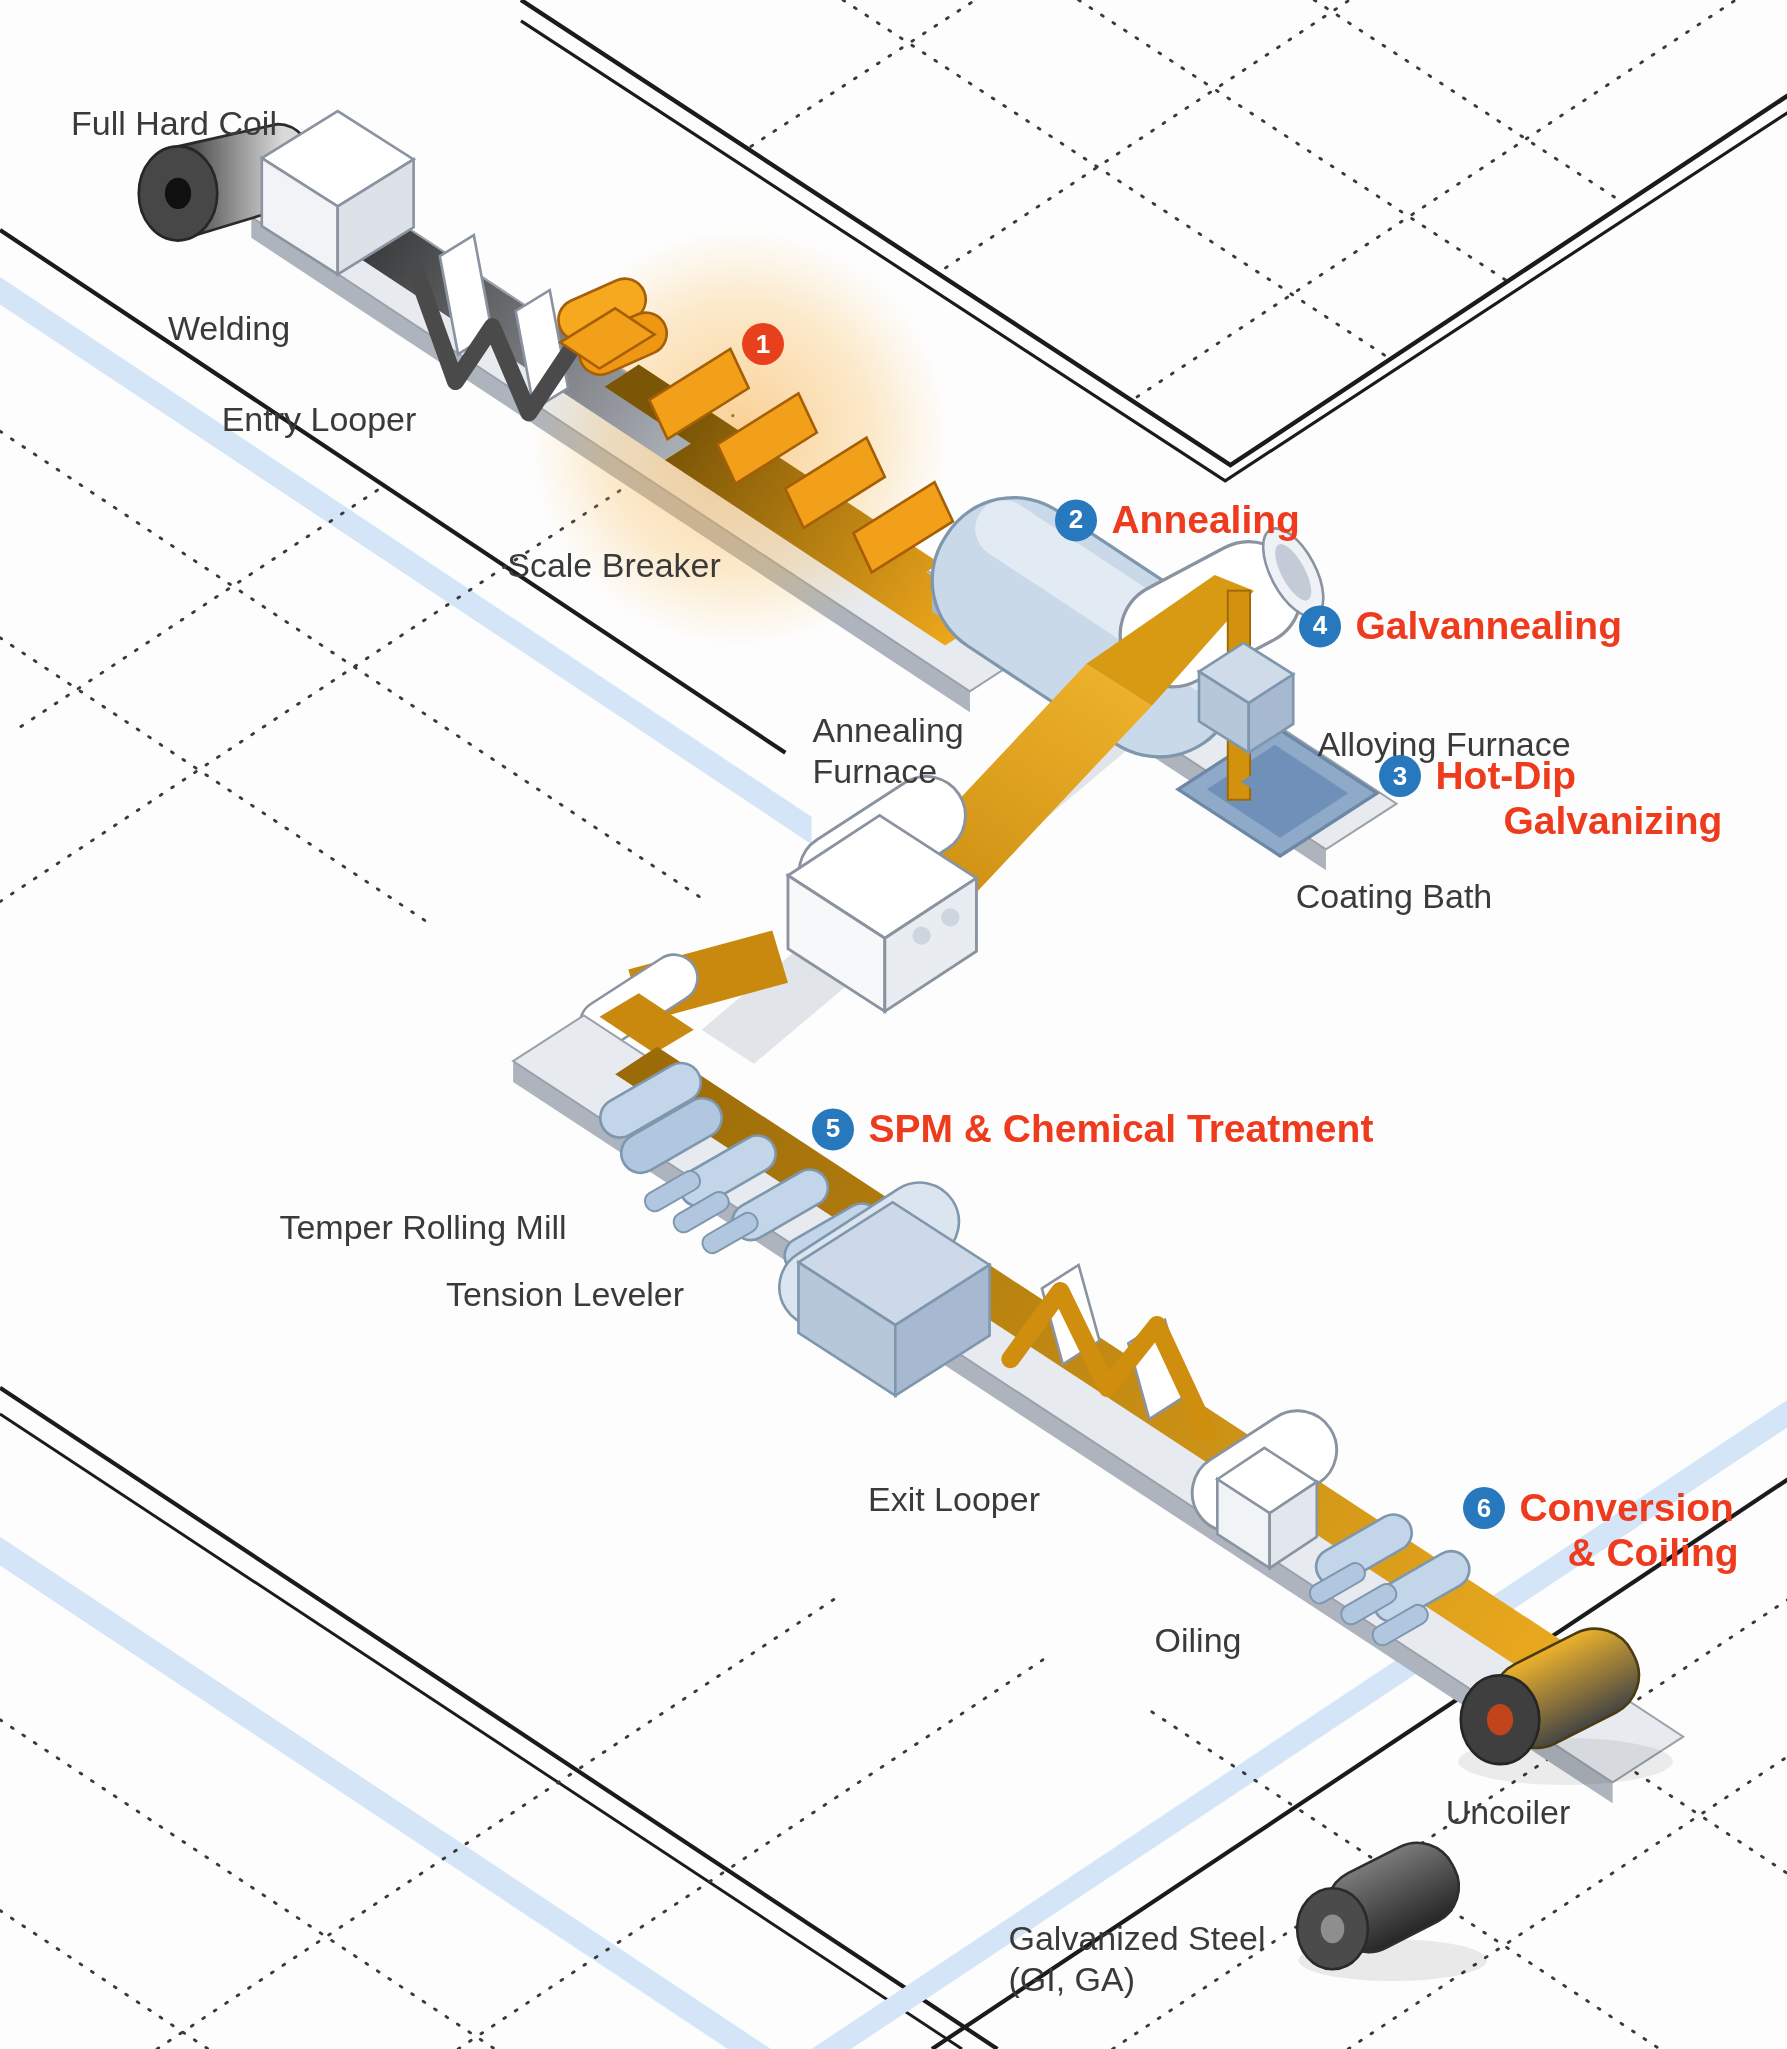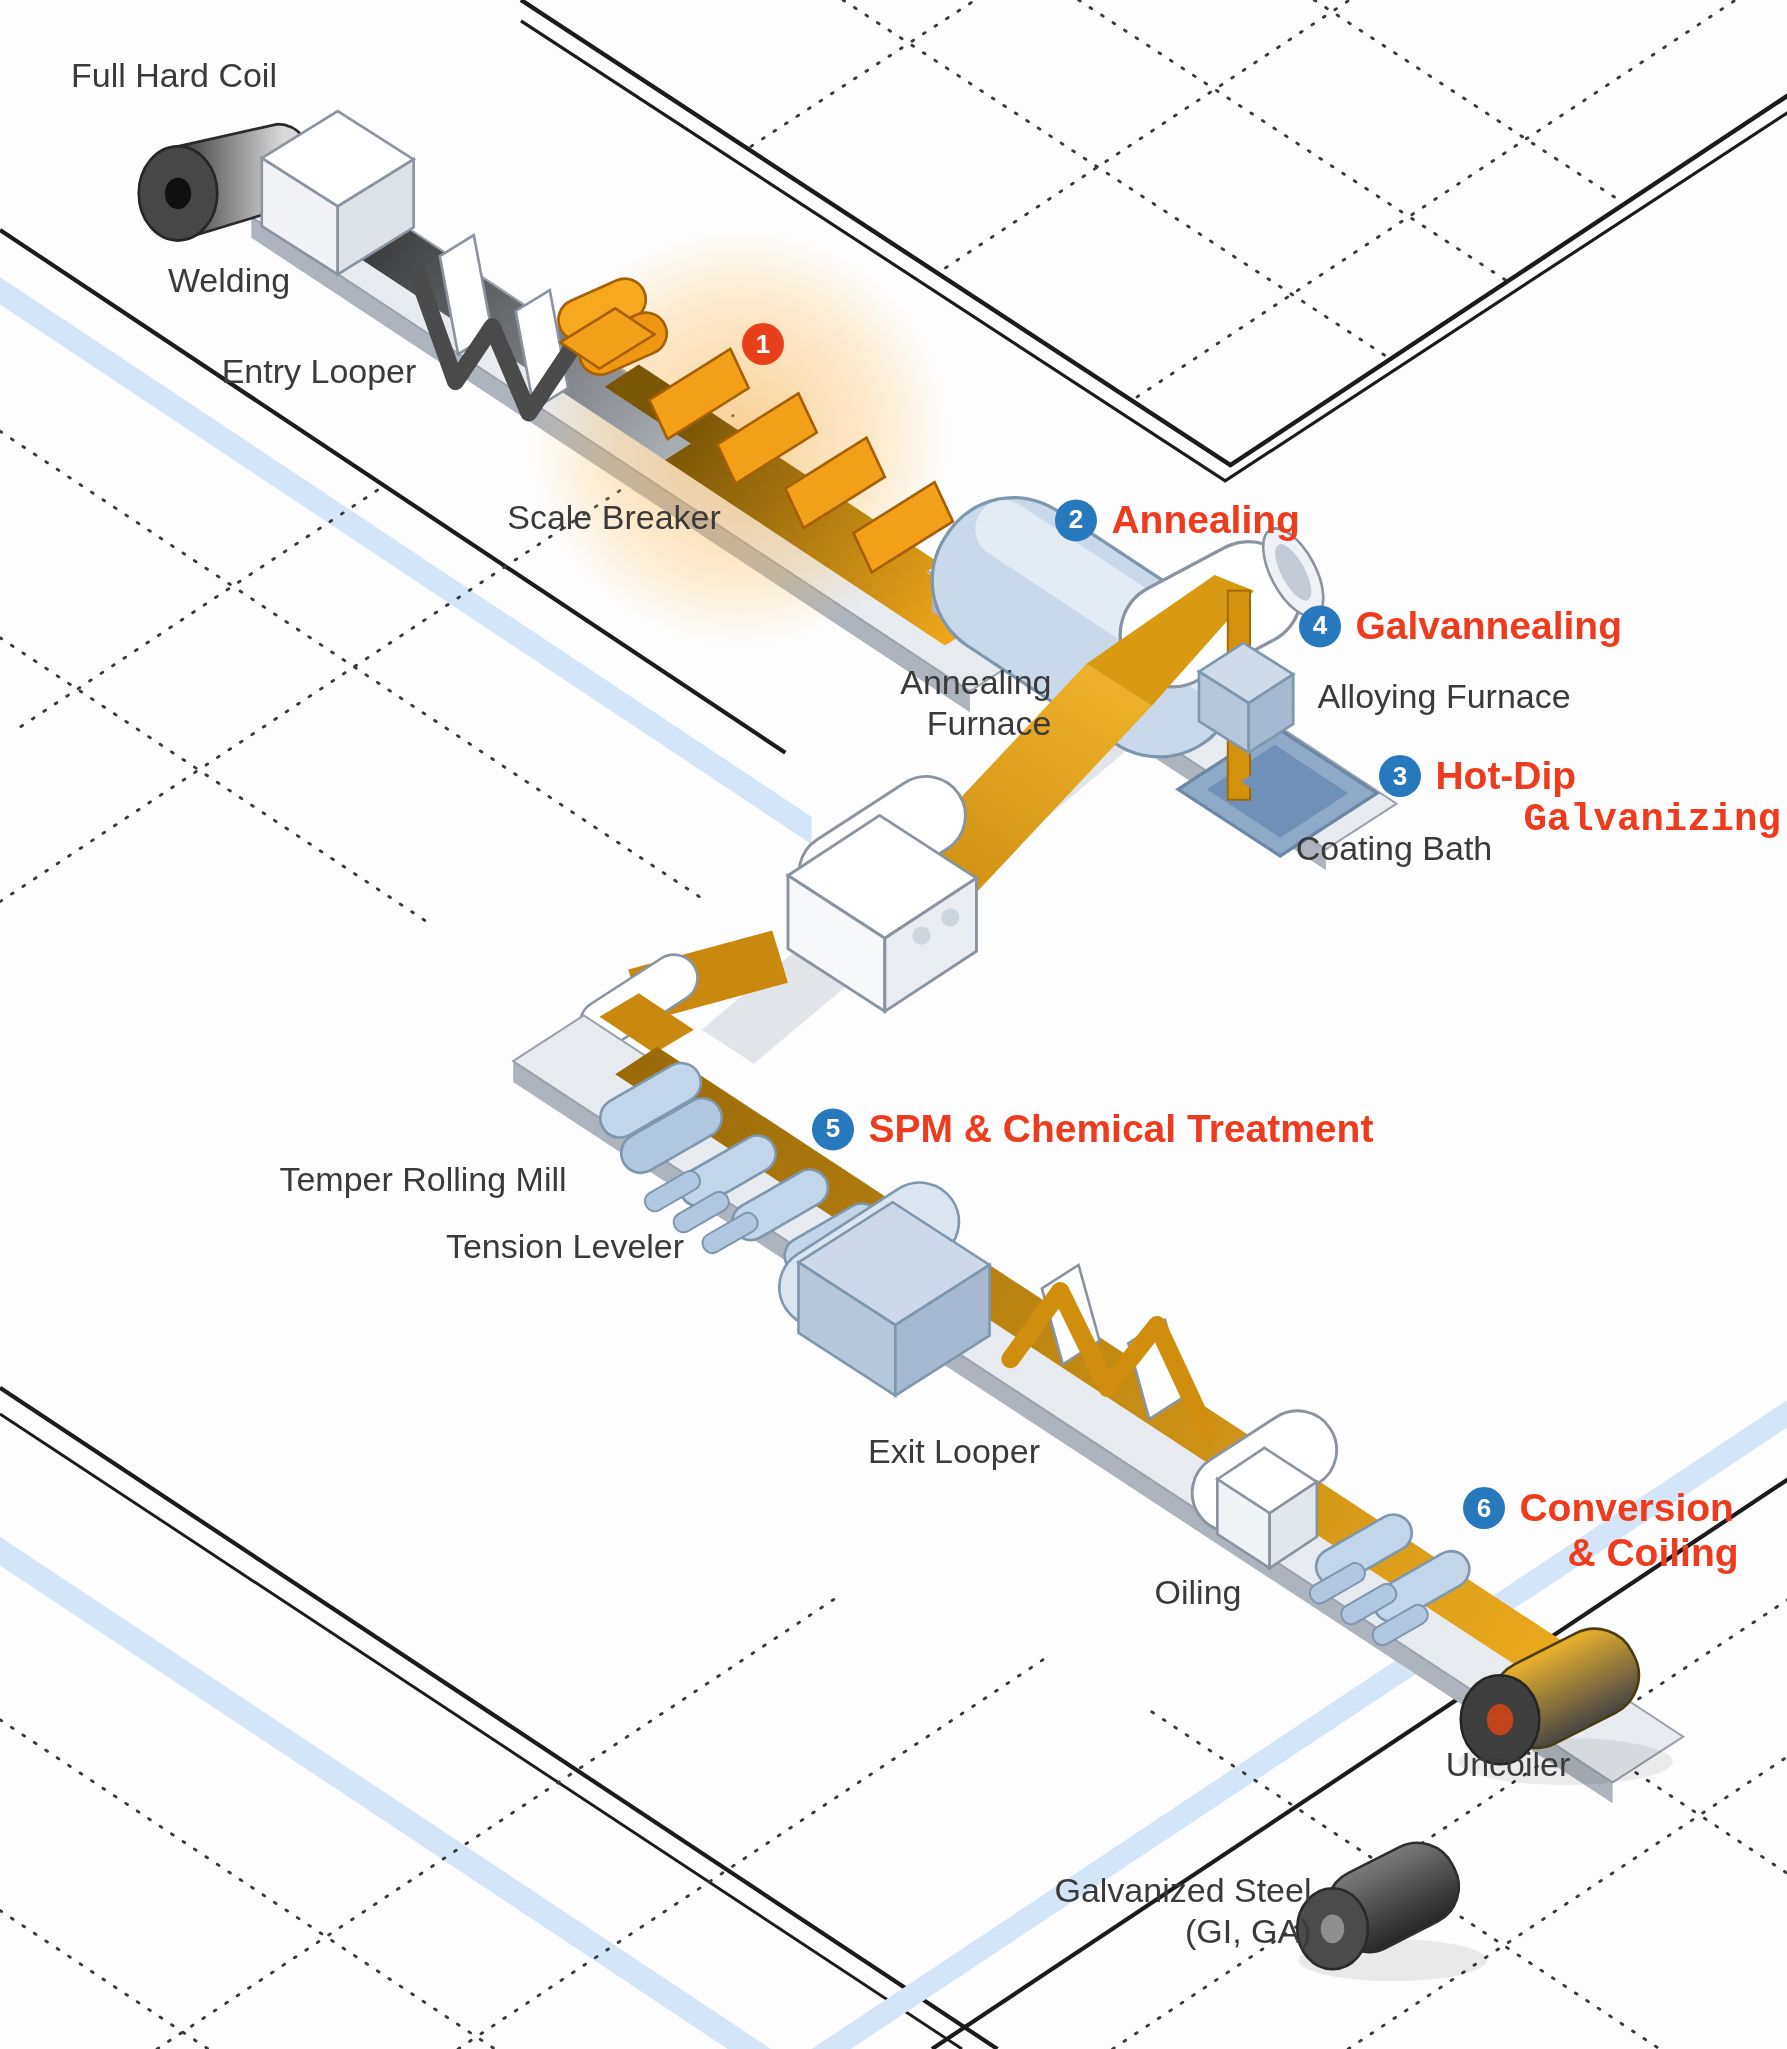--- a/index.html
+++ b/index.html
@@ -3,39 +3,40 @@
 <meta charset="utf-8">
 <style>
   html,body{margin:0;padding:0;background:#ffffff;}
   #canvas{
     position:relative;width:1788px;height:2049px;background:#fdfdfd;
     font-family:"Liberation Sans",sans-serif;overflow:hidden;
   }
   #art{position:absolute;left:0;top:0;}
   .eq-label{
     position:absolute;transform:translate(-50%,-50%);
-    font-size:34px;line-height:1.22;color:#3a3a3a;text-align:right;
+    font-size:34px;line-height:1.22;color:#3a3a3a;text-align:left;
     white-space:nowrap;
+    margin-top:48px;
   }
   .eq-label.wrap{white-space:normal;}
   .step{
     position:absolute;display:flex;align-items:center;gap:14.4px;
     transform:translateY(-50%);
   }
   .step.two{transform:none;align-items:flex-start;}
   .step.two .badge{margin-top:2.4px;}
   .badge{
     width:42px;height:42px;border-radius:50%;flex:0 0 auto;
     display:flex;align-items:center;justify-content:center;
     color:#fff;font-weight:700;font-size:26px;
   }
   .badge.red{background:#e8401c;}
   .badge.blue{background:#2878be;}
   .stext{color:#ee3b1e;font-weight:700;font-size:39px;line-height:1.16;white-space:nowrap;}
-  .ind110{margin-left:88px;font-family:Liberation Mono, monospace;}
+  .ind110{margin-left:68px;}
   .ind60{margin-left:48px;}
 </style>
 </head>
 <body>
 
 <div id="canvas">
 
 <svg id="art" viewBox="0 0 1366 1568" width="1788" height="2049" preserveAspectRatio="none" xmlns="http://www.w3.org/2000/svg">
   <defs>
     <clipPath id="clipUpper">

